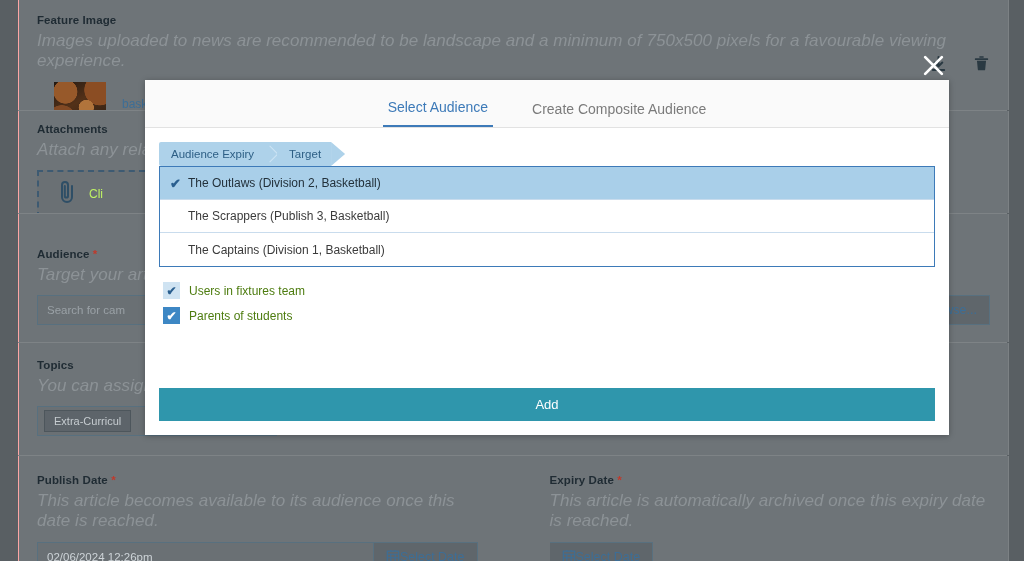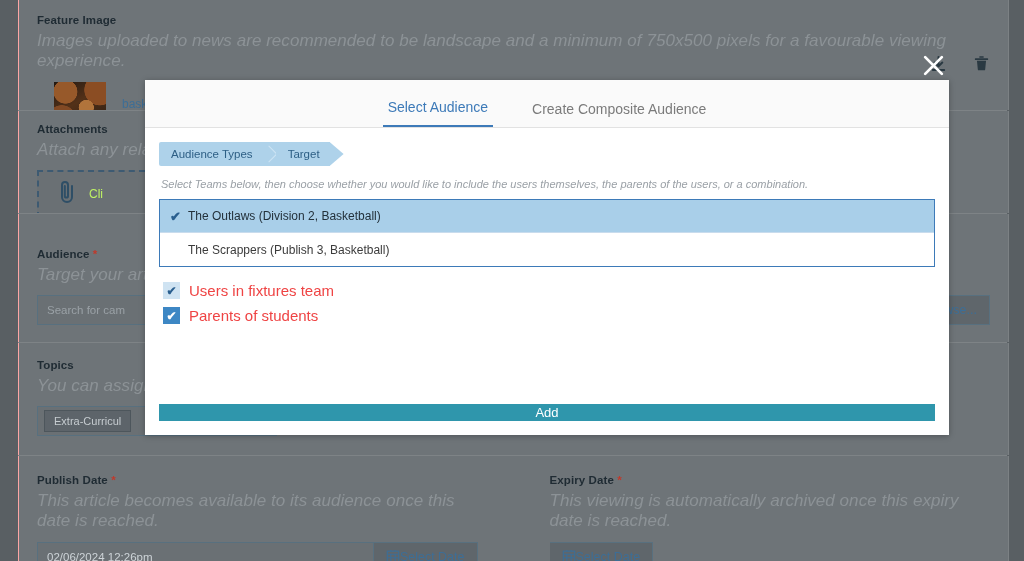--- a/index.html
+++ b/index.html
@@ -261,28 +261,28 @@
   }
   .cbox {
     width: 17px; height: 17px;
     display: flex; align-items: center; justify-content: center;
     font-size: 12px;
     font-weight: bold;
     flex: none;
   }
   .cbox.shade-light { background: #cfe3f2; color: #2a5f8f; }
   .cbox.shade-solid { background: #3d87c4; color: #ffffff; }
-  .opt-label { font-size: 15px; color: #ef4444; }
+  .opt-label { font-size: 12px; color: #4d7c0f; }
 
   .modal-foot {
     padding: 0 14px 14px 14px;
   }
   .add-btn {
     width: 100%;
-    height: 17px;
+    height: 33px;
     background: #2f96ac;
     color: #ffffff;
     font-size: 13px;
     border: none;
     cursor: pointer;
     font-family: "Liberation Sans", sans-serif;
   }
 </style>
 </head>
 <body>
@@ -374,21 +374,21 @@
             <span>Select Date</span>
           </div>
         </div>
       </div>
 
       <div style="flex:1; padding-left:36px;">
         <div class="fld-label">
           <span>Expiry Date</span>
           <span class="req">*</span>
         </div>
-        <div class="fld-help">This viewing is automatically archived once this expiry date is reached.</div>
+        <div class="fld-help">This article is automatically archived once this expiry date is reached.</div>
         <div style="display:flex; margin-top:11px;">
           <div class="side-btn">
             <span>
               <svg width="14" height="14" viewBox="0 0 16 16" fill="none" stroke="#3d6e96" stroke-width="1.3">
                 <rect x="1.5" y="2.5" width="13" height="12"></rect>
                   <path d="M1.5 6h13M5.5 2.5V1M10.5 2.5V1M5.5 6v8.5M10.5 6v8.5M1.5 10h13"></path>
               </svg>
             </span>
             <span>Select Date</span>
           </div>
@@ -423,37 +423,40 @@
 <div id="modal">
 
   <div class="modal-tabs">
     <div class="tab active">Select Audience</div>
     <div class="tab">Create Composite Audience</div>
   </div>
 
   <div class="modal-body">
 
     <div class="crumbs">
-      <div class="crumb first">Audience Types</div>
+      <div class="crumb first">Audience Expiry</div>
       <div class="crumb-arrow"></div>
       <div class="crumb">Target</div>
       <div class="crumb-tail"></div>
     </div>
 
-    <div class="modal-help">Select Teams below, then choose whether you would like to include the users themselves, the parents of the users, or a combination.</div>
 
     <div class="team-list">
       <div class="team-row selected">
         <span class="team-check">✔</span>
         <span>The Outlaws (Division 2, Basketball)</span>
       </div>
       <div class="team-row">
         <span class="team-check"></span>
         <span>The Scrappers (Publish 3, Basketball)</span>
       </div>
+      <div class="team-row">
+        <span class="team-check"></span>
+        <span>The Captains (Division 1, Basketball)</span>
+      </div>
     </div>
 
     <div class="opt-list">
       <div class="opt-row">
         <span class="cbox shade-light">✔</span>
         <span class="opt-label">Users in fixtures team</span>
       </div>
       <div class="opt-row">
         <span class="cbox shade-solid">✔</span>
         <span class="opt-label">Parents of students</span>

